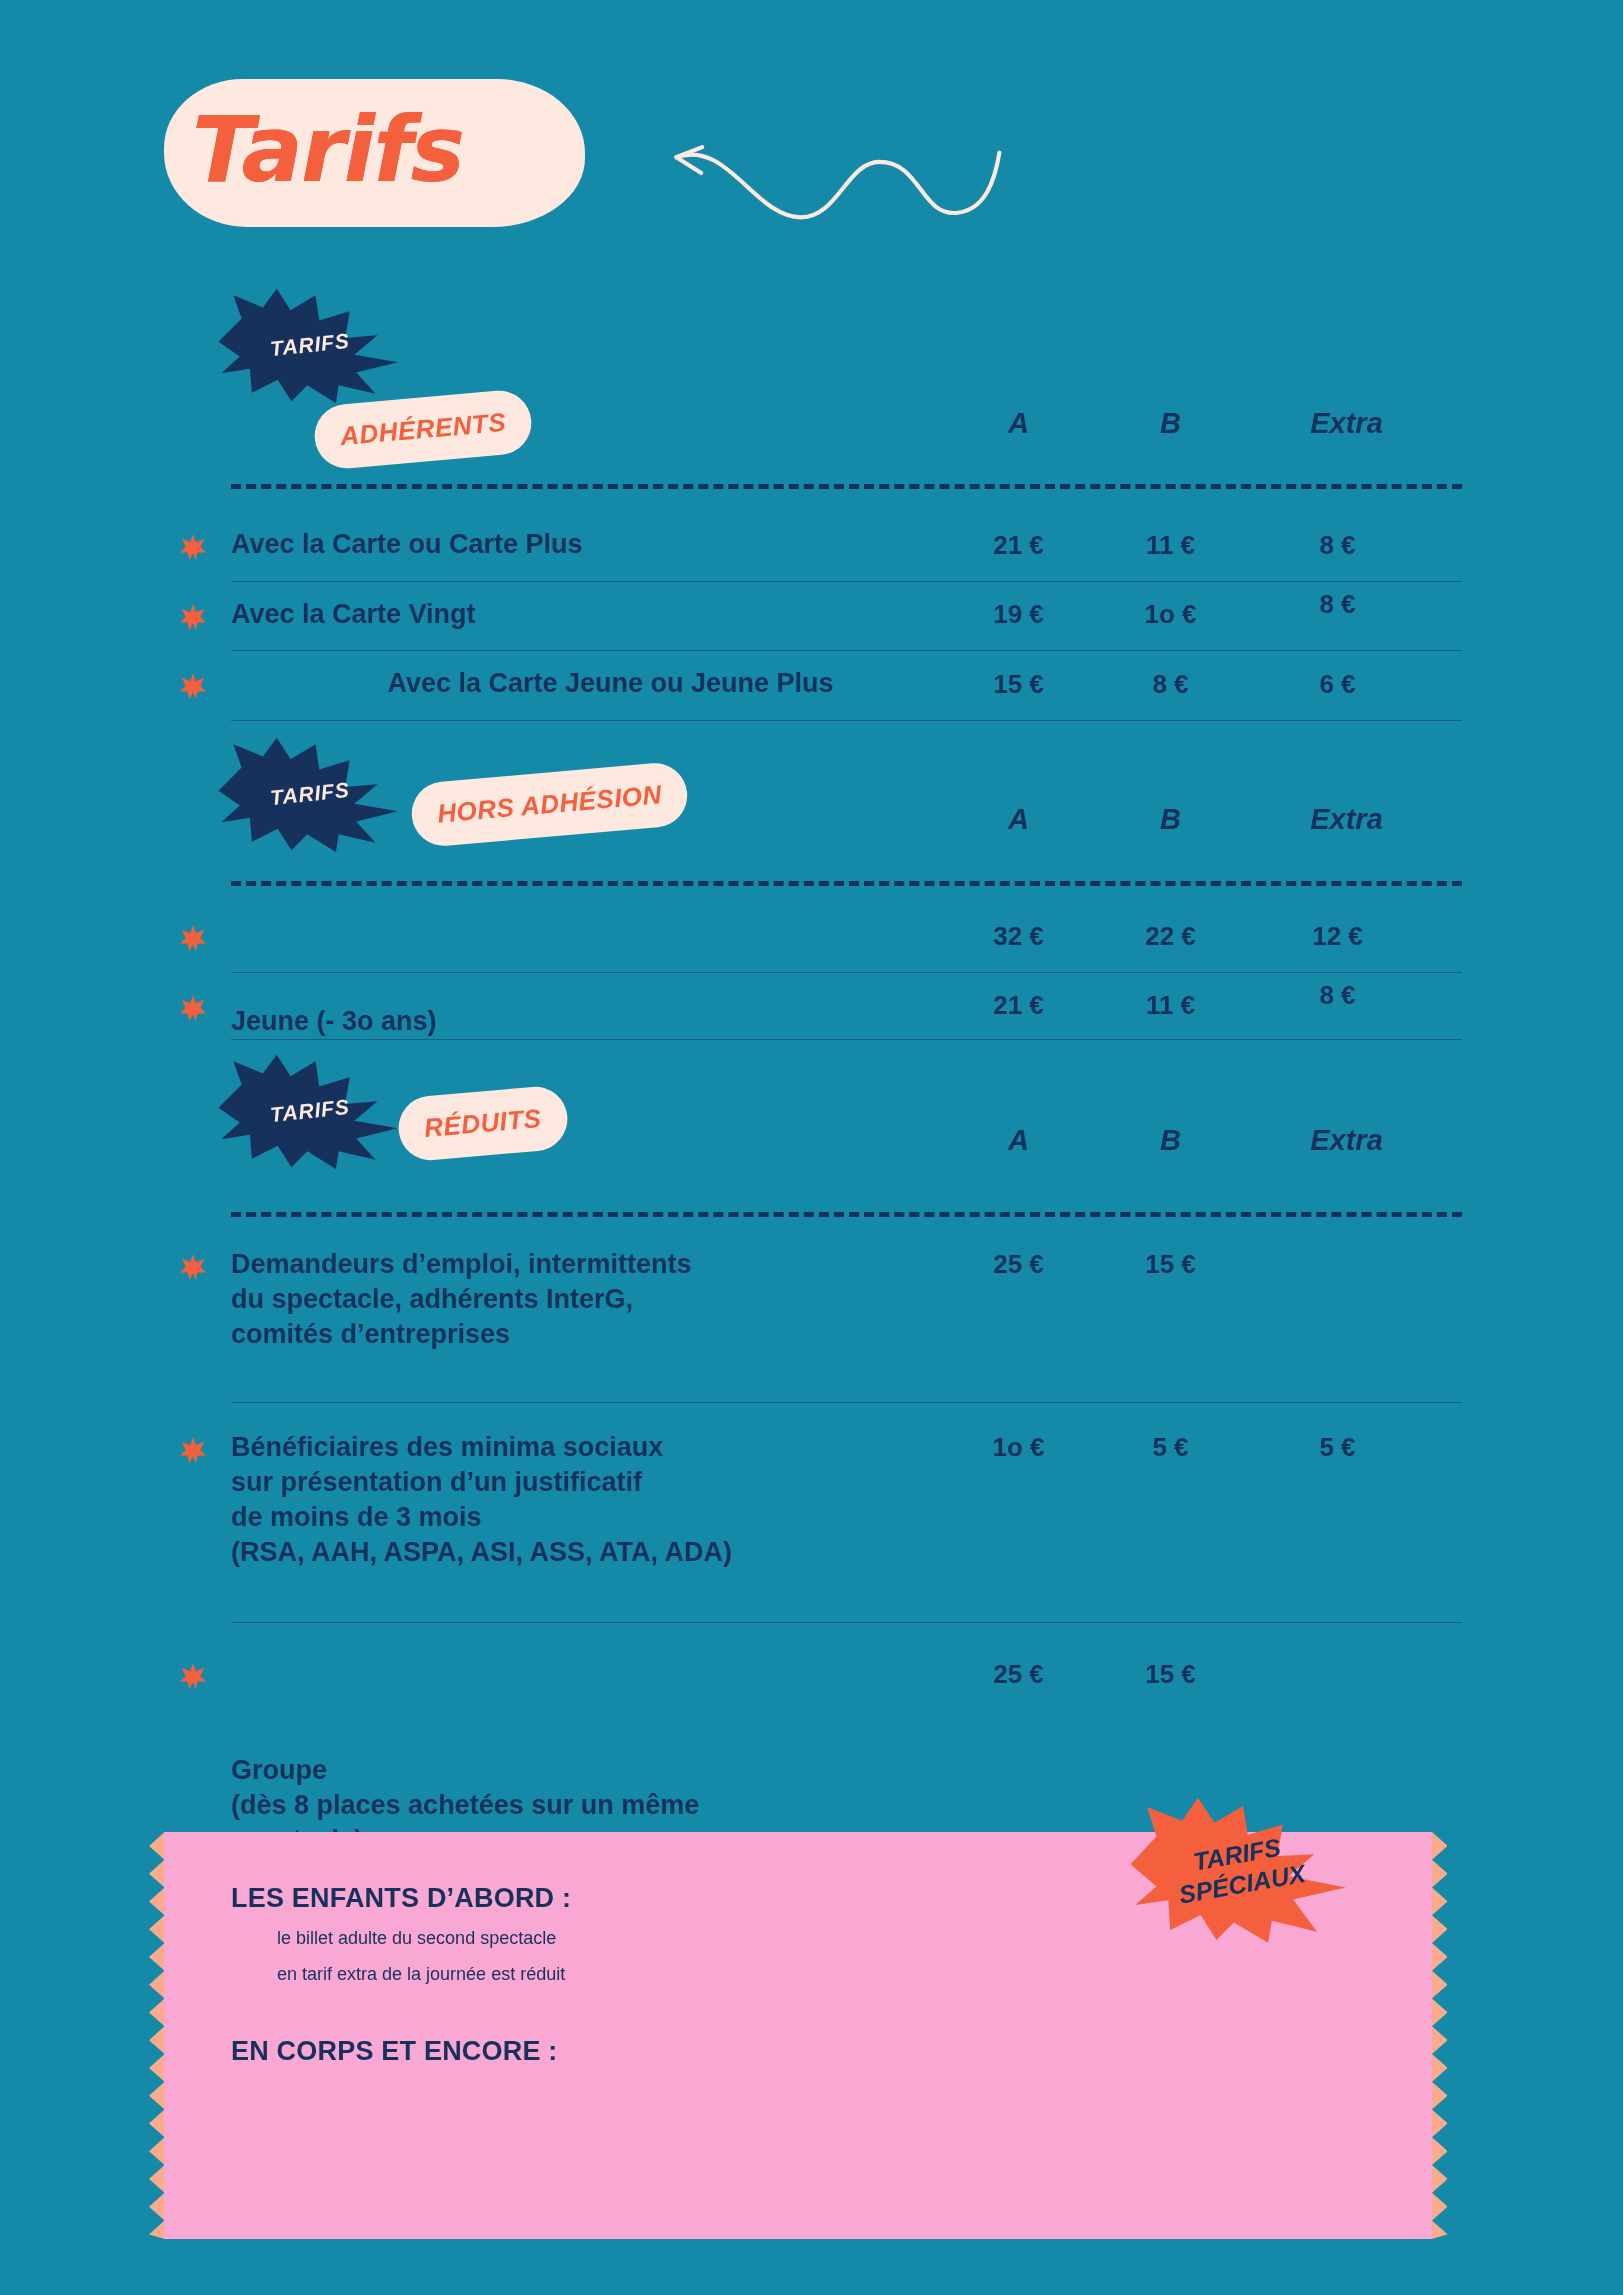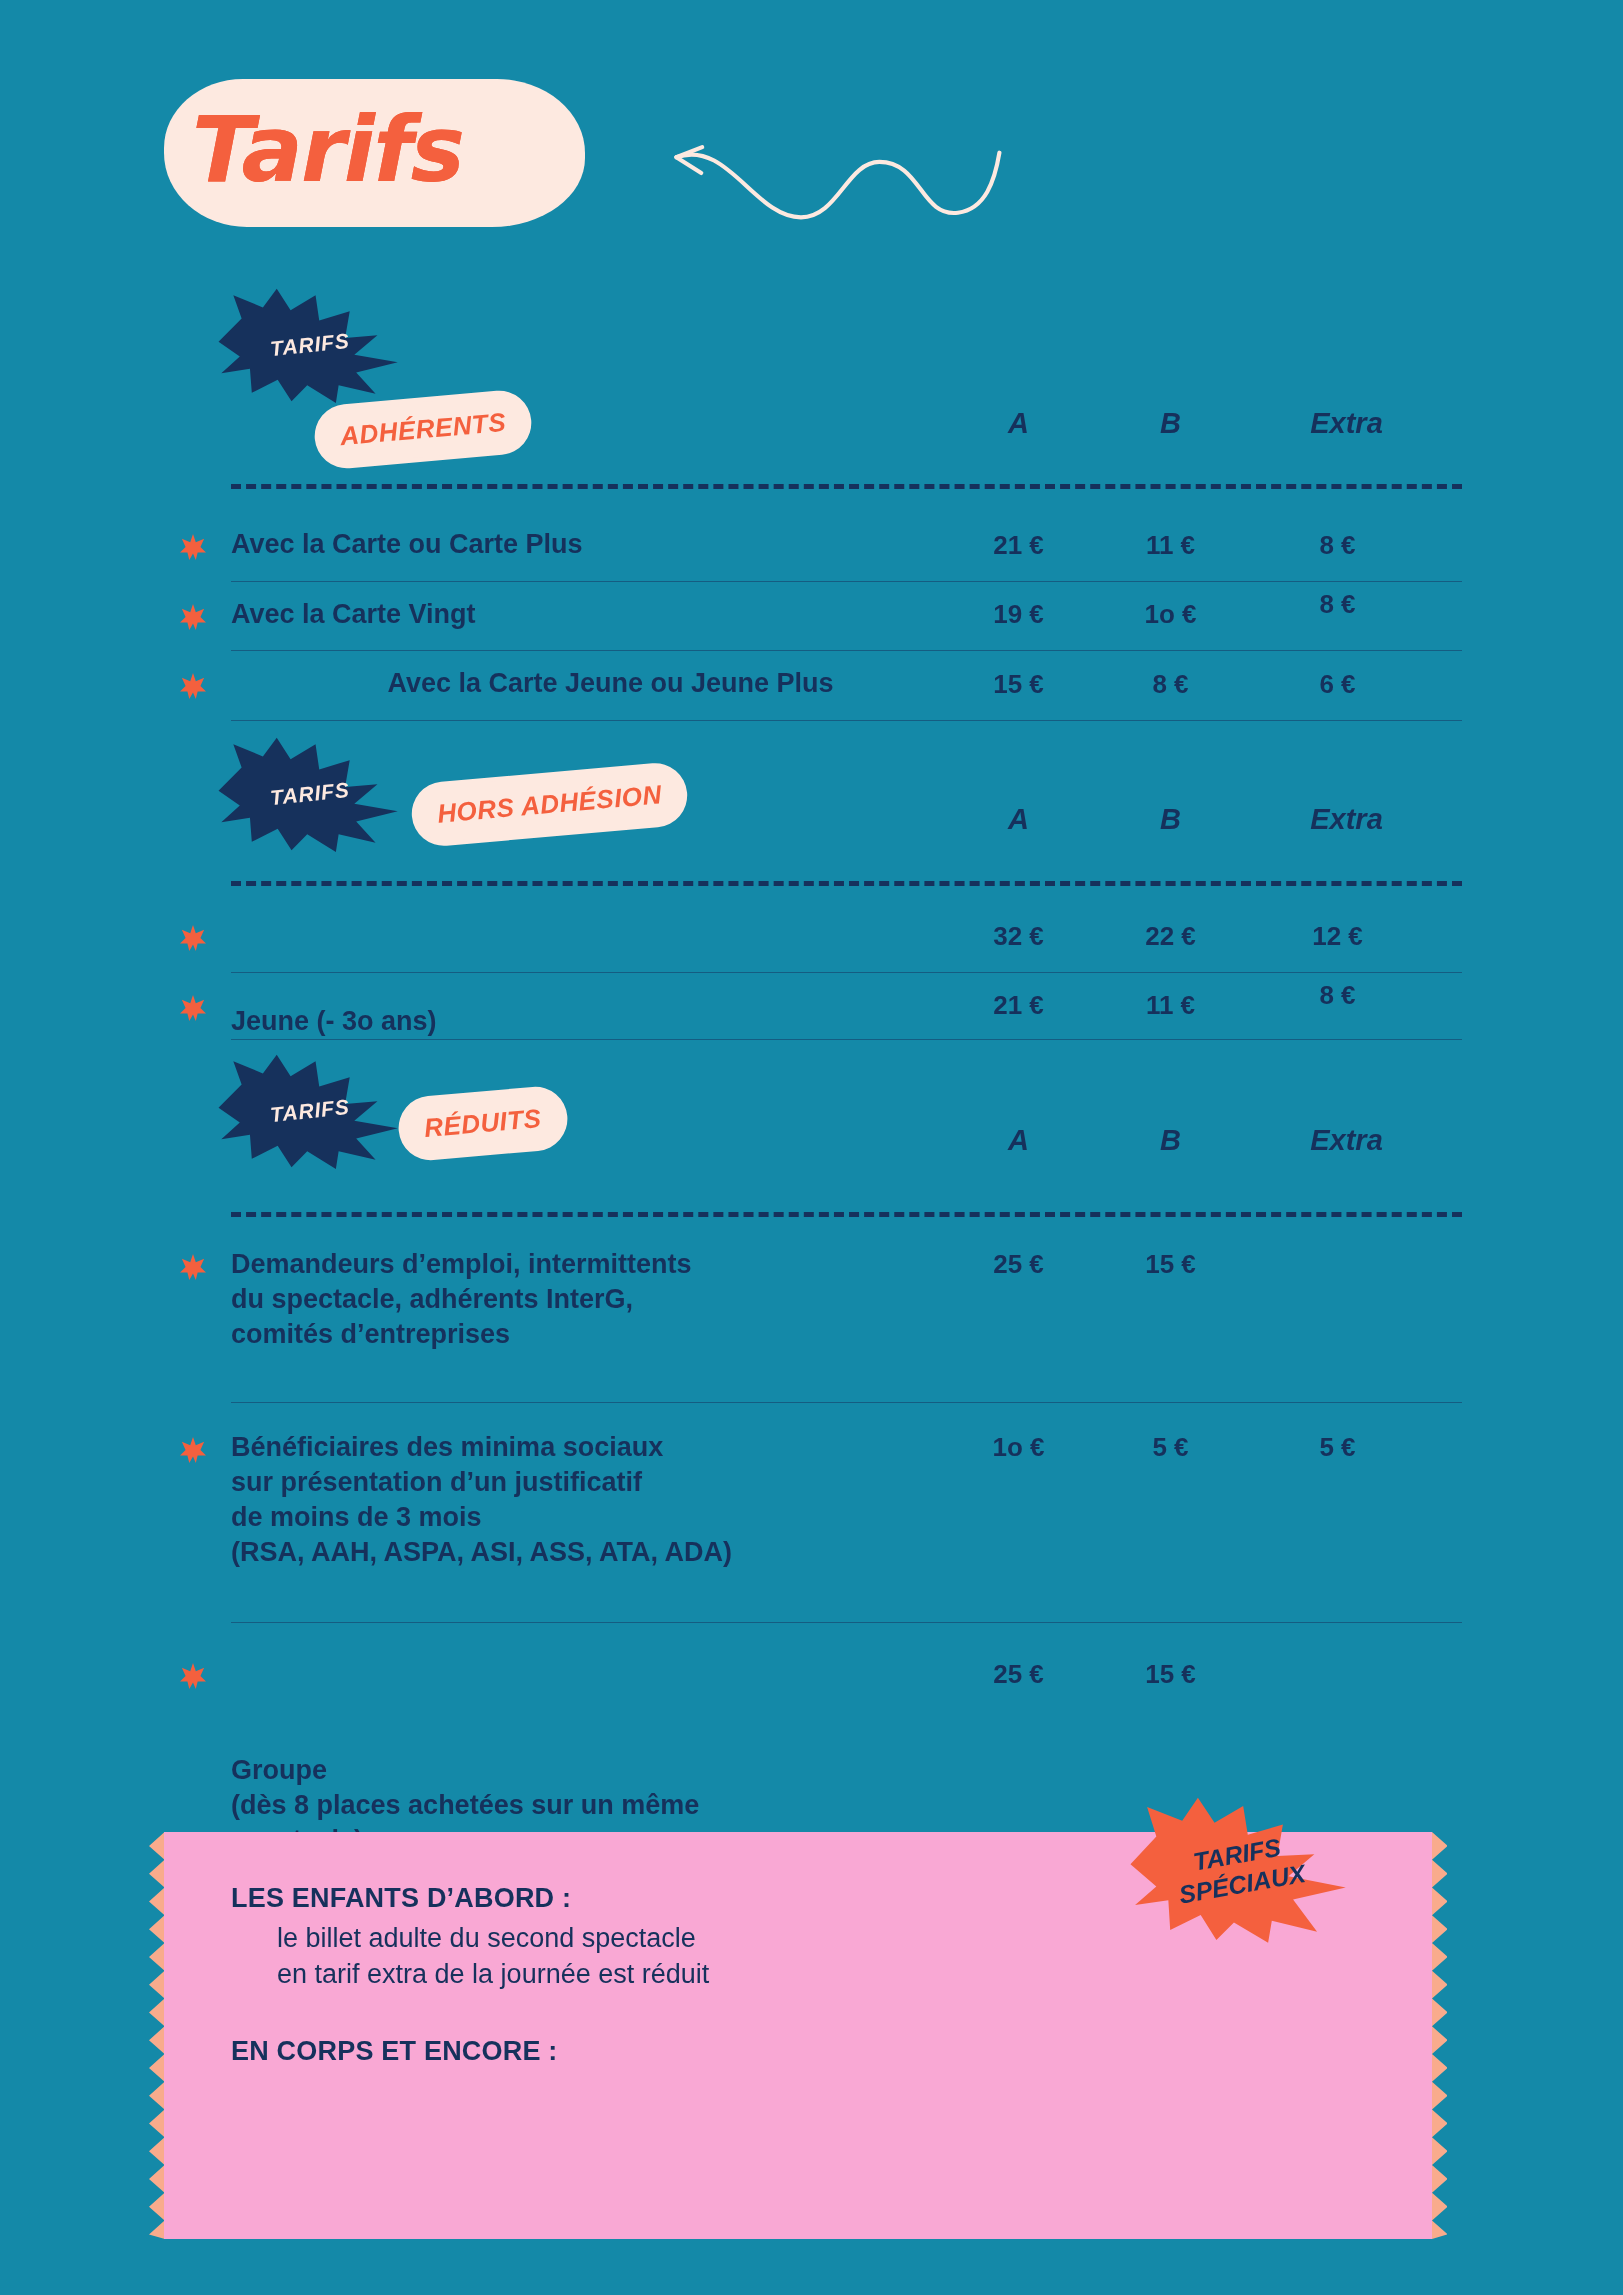--- a/index.html
+++ b/index.html
@@ -170,21 +170,21 @@
   .panel-zig-right { right: -15.3px; }
   .panel-title {
     position: absolute;
     font-size: 27px;
     font-weight: 700;
     color: #16315c;
     letter-spacing: 0.2px;
   }
   .panel-text {
     position: absolute;
-    font-size: 27px;
+    font-size: 18px;
     font-weight: 500;
     color: #16315c;
     line-height: 36px;
   }
   .special-burst {
     position: absolute;
     left: 1124px;
     top: 1795px;
     width: 231px;
     height: 148px;

